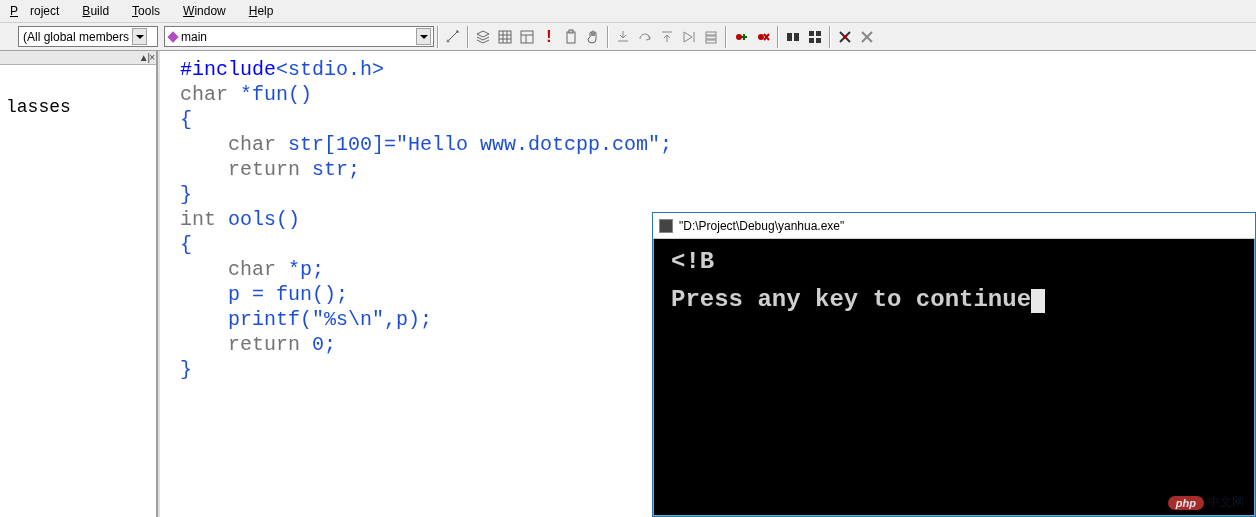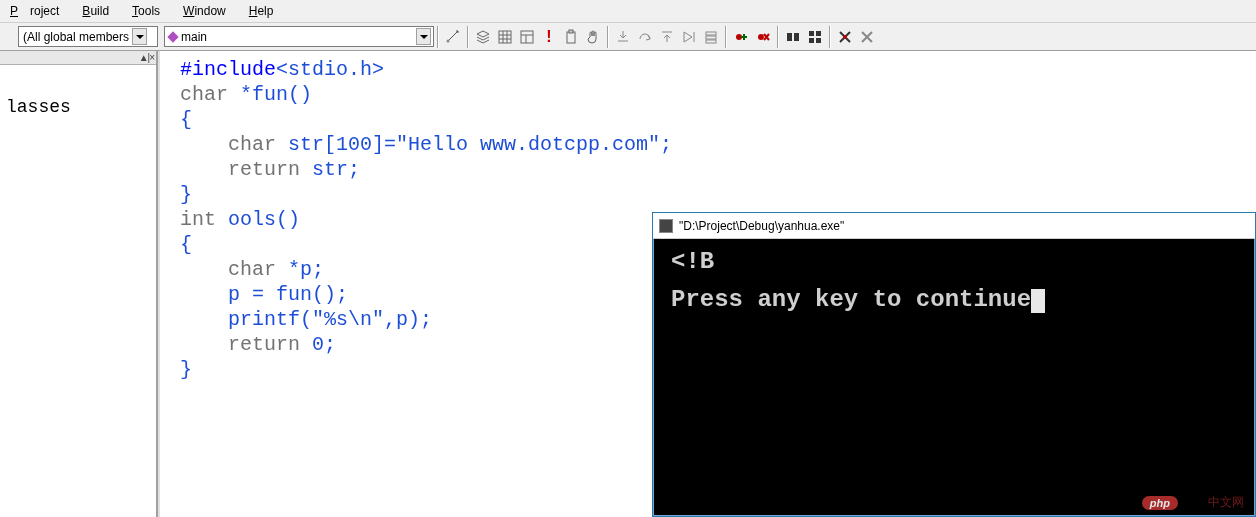--- a/index.html
+++ b/index.html
@@ -172,23 +172,22 @@
 .watermark .pill {
   background: #b83030;
   color: #fff;
   font-weight: bold;
   border-radius: 10px;
   padding: 1px 8px;
   font-size: 11px;
   font-style: italic;
 }
 .watermark .txt {
-  color: #7f1d1d;
+  color: #0f172a;
   font-size: 12px;
-  margin-left: 26px;
 }
 .diamond {
   width:8px;height:8px;background:#b050c0;transform:rotate(45deg);display:inline-block;margin-right:4px;
 }
 </style>
 </head>
 <body>
 
 <div class="menubar">
   <span><u>P</u><span></span>roject</span>

